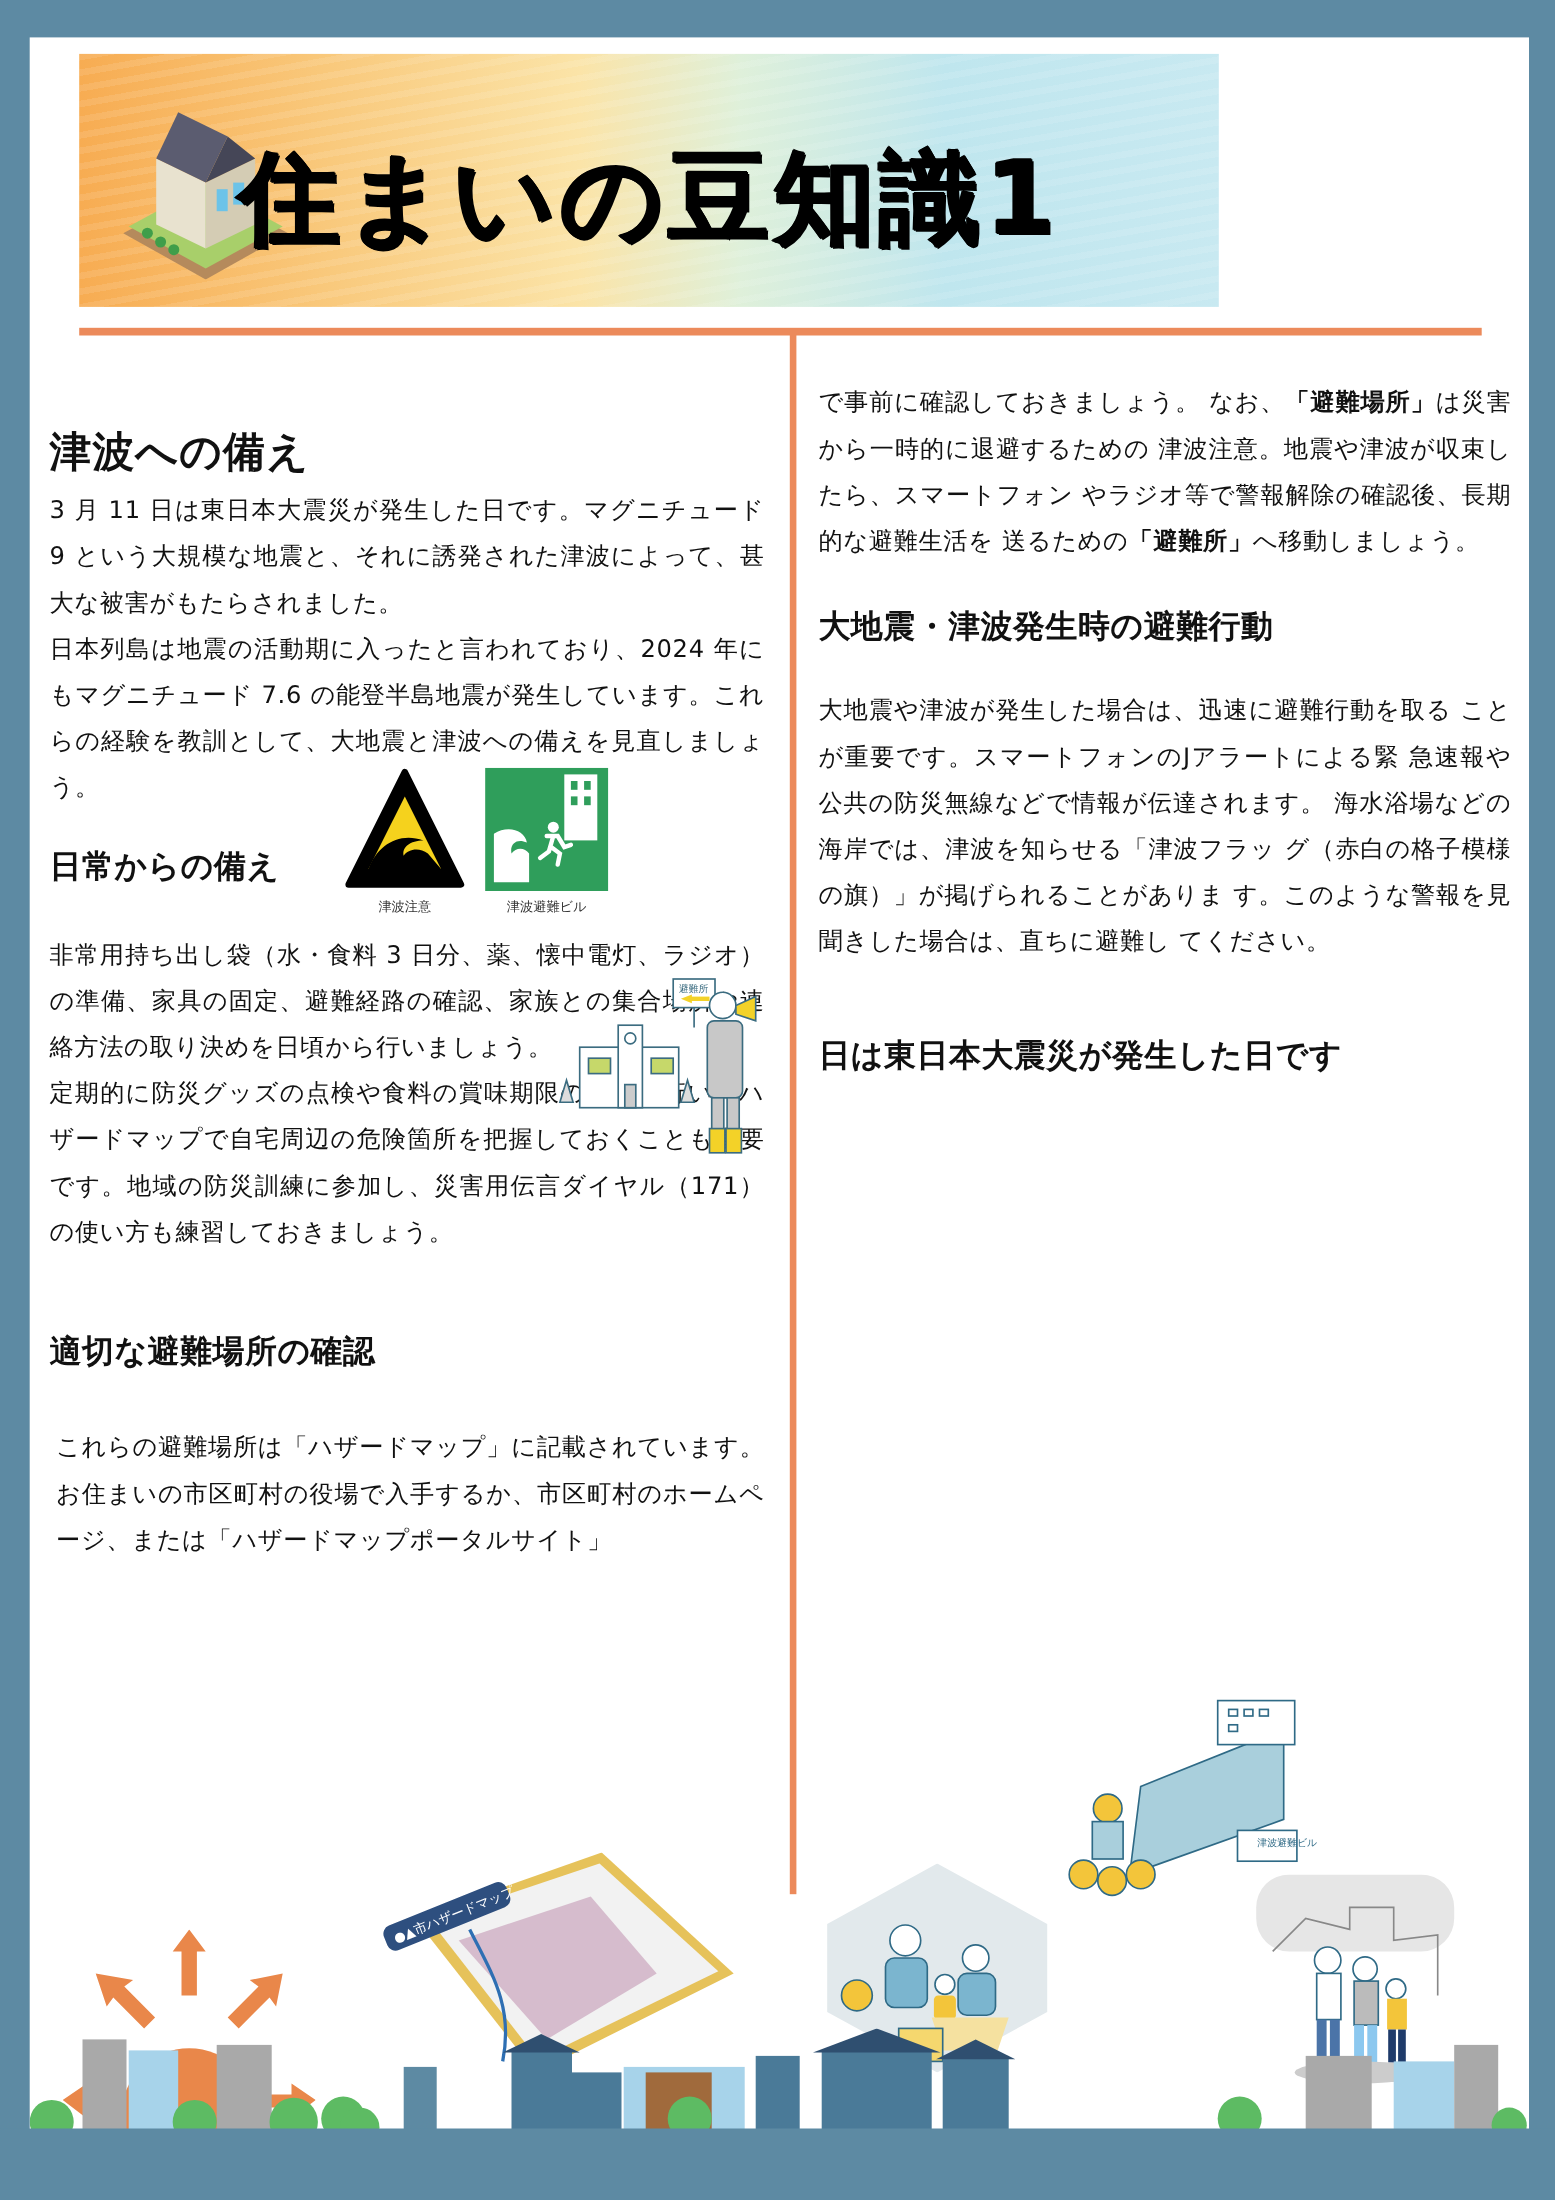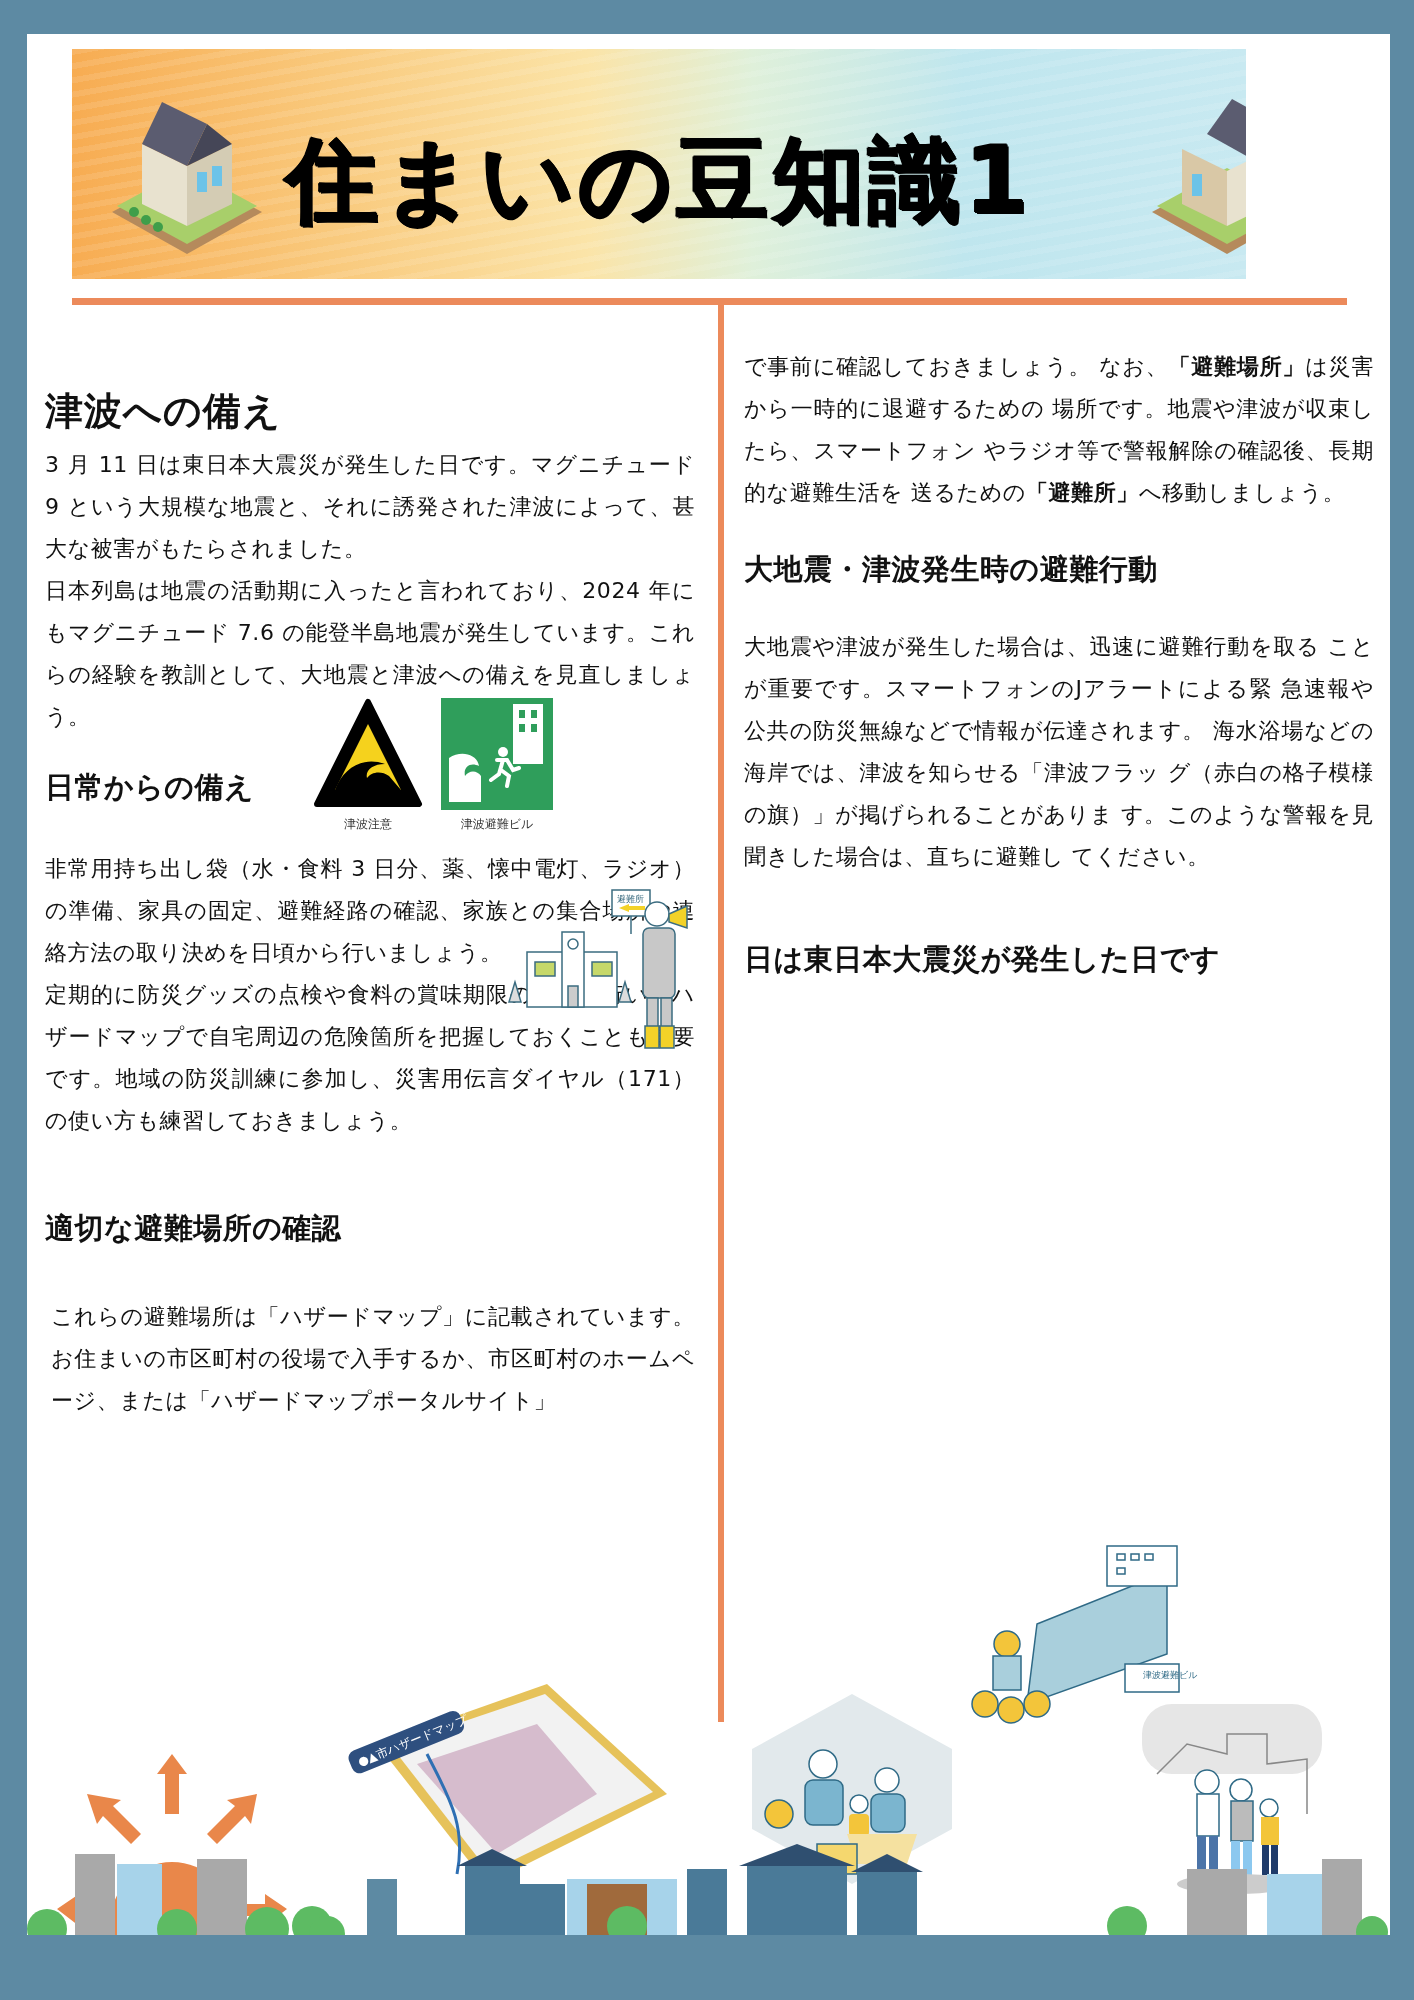--- a/index.html
+++ b/index.html
@@ -9,21 +9,21 @@
     font-family: "DejaVu Sans", "Liberation Sans", sans-serif;
     color: #111;
     position: relative;
   }
   .page {
     position: absolute; left: 27px; top: 34px; width: 1363px; height: 1935px;
     background: #ffffff;
   }
   
   .banner {
-    position: absolute; left: 45px; top: 15px; width: 1174px; height: 230px;
+    position: absolute; left: 45px; top: 15px; width: 1036px; height: 230px;
     background: linear-gradient(90deg, #f7ac52 0%, #f9c97c 22%, #fbe4a8 44%, #dff0da 58%, #bfe6ee 76%, #c8e9f1 100%);
     overflow: hidden;
   }
   .banner::after {
     content: ""; position: absolute; inset: 0;
     background: repeating-linear-gradient(170deg, rgba(255,255,255,0.10) 0 6px, rgba(255,255,255,0) 6px 14px);
   }
   .banner-title {
     position: absolute; left: 0; right: 0; top: 70px; text-align: center;
     font-family: "DejaVu Sans", sans-serif; font-weight: 900; font-size: 92px;
@@ -172,21 +172,21 @@
   </svg>
 
   <h2 class="sec-title sec-evac" style="left:18px;top:1175px;">適切な避難場所の確認</h2>
 
   <div style="position:absolute;left:24px;top:1262px;width:644px;">
     <p class="body">これらの避難場所は「ハザードマップ」に記載されています。お住まいの市区町村の役場で入手するか、市区町村のホームページ、または「ハザードマップポータルサイト」</p>
   </div>
 
   <div class="col-right">
     <p class="body">
-      <span>で事前に確認しておきましょう。 なお、</span><b>「避難場所」</b><span>は災害から一時的に退避するための 場所です。地震や津波が収束したら、スマートフォン やラジオ等で警報解除の確認後、長期的な避難生活を 送るための</span><b>「避難所」</b><span>へ移動しましょう。</span>
+      <span>で事前に確認しておきましょう。 なお、</span><b>「避難場所」</b><span>は災害から一時的に退避するための 津波注意。地震や津波が収束したら、スマートフォン やラジオ等で警報解除の確認後、長期的な避難生活を 送るための</span><b>「避難所」</b><span>へ移動しましょう。</span>
     </p>
     <h2 class="sec-title" style="margin-top:36px;margin-bottom:36px;">大地震・津波発生時の避難行動</h2>
     <p class="body">大地震や津波が発生した場合は、迅速に避難行動を取る ことが重要です。スマートフォンのJアラートによる緊 急速報や公共の防災無線などで情報が伝達されます。 海水浴場などの海岸では、津波を知らせる「津波フラッ グ（赤白の格子模様の旗）」が掲げられることがありま す。このような警報を見聞きした場合は、直ちに避難し てください。</p>
     <h2 class="sec-title" style="margin-top:62px;margin-bottom:52px;">日は東日本大震災が発生した日です</h2>
   </div>
 
   <svg class="illus-right-1" width="250" height="190" viewBox="0 0 250 190">
     <g stroke="#2f6a86" stroke-width="1.5">
       <path d="M70,80 L170,40 L200,40 L200,110 L60,160 Z" fill="#a9cfdc"></path>
       <rect x="140" y="2" width="70" height="40" fill="#fff"></rect>

